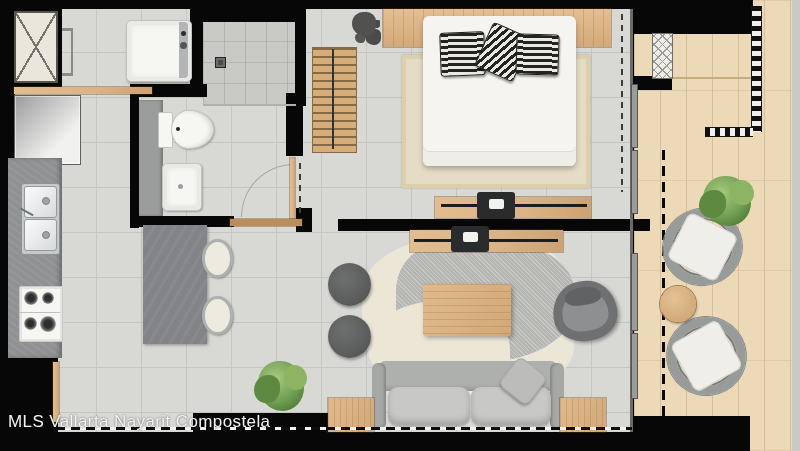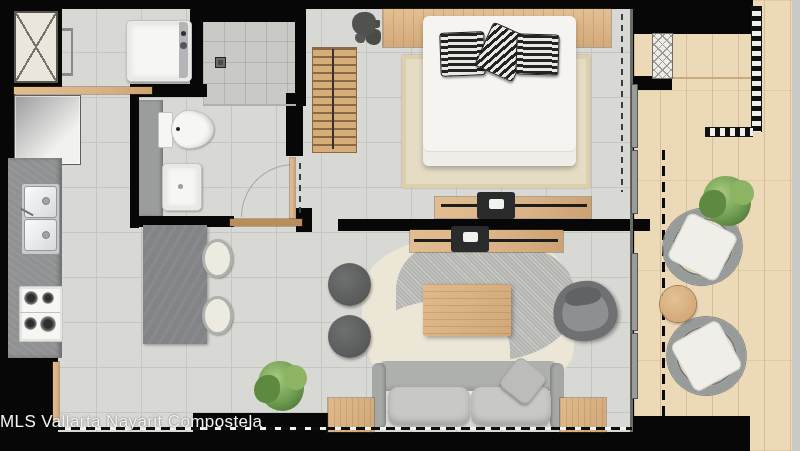--- a/index.html
+++ b/index.html
@@ -185,14 +185,14 @@
   <div class="ochair a" style="left:667px;top:317px;width:61px;height:60px;transform:rotate(196deg);">
       <div class="ocush"></div>
     </div>
   <div class="a" style="left:660px;top:286px;width:36px;height:36px;border-radius:50%;background:radial-gradient(circle at 40% 35%,#e3c294,#d2a878 75%,#b98e5c);box-shadow:0 0 0 1px #a07a4c,1px 2px 3px rgba(0,0,0,.3);"></div>
   <div class="pot a" style="left:711px;top:185px;width:33px;height:33px;"></div>
   <div class="plant a" style="left:703px;top:176px;width:48px;height:50px;">
       <div class="lf1"></div>
       <div class="lf2"></div>
     </div>
 
-  <div class="a" id="watermark" style="left:0;top:412px;">MLS Vallarta Nayarit Compostela</div>
+  <div class="a" id="watermark" style="left:8px;top:412px;">MLS Vallarta Nayarit Compostela</div>
 </div>
 
 </body></html>

